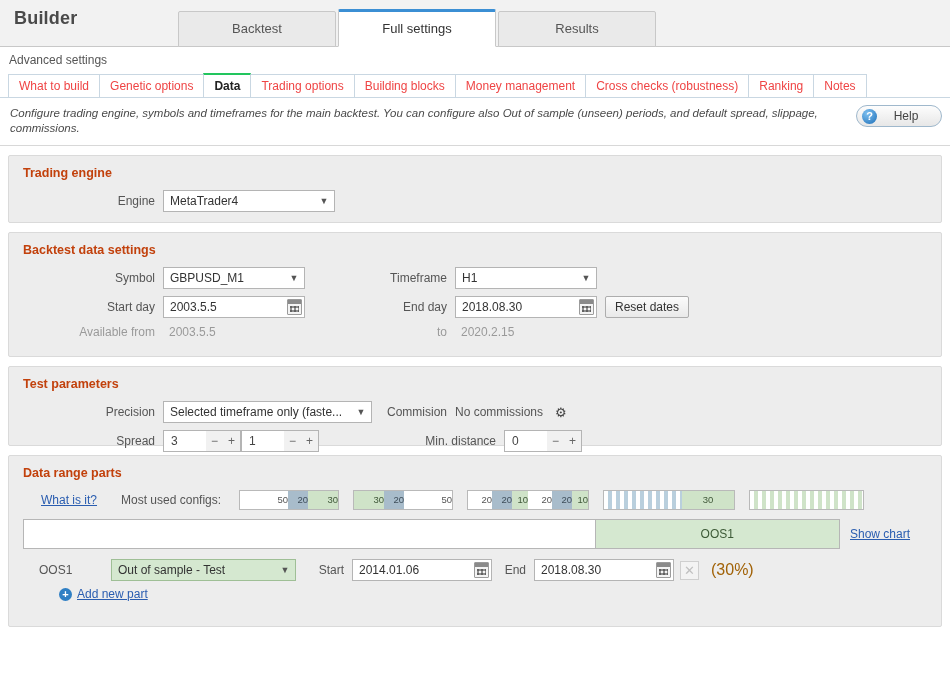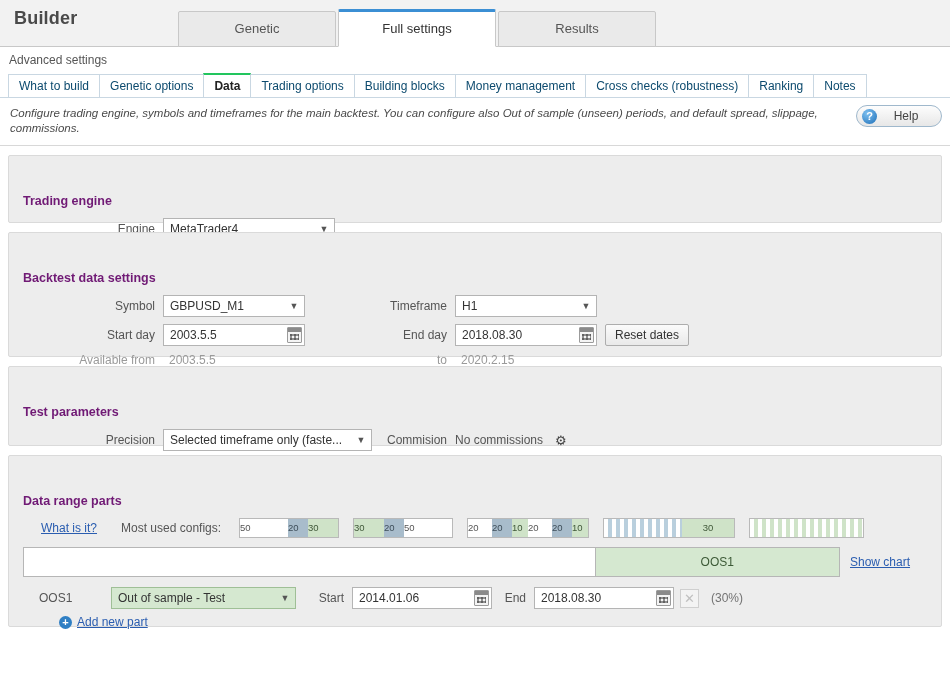--- a/index.html
+++ b/index.html
@@ -74,21 +74,21 @@
     height: 24px;
     padding-left: 8px;
     border-bottom: 1px solid #c9d7e2;
     background: #ffffff;
   }
   .subtab {
     height: 23px;
     line-height: 22px;
     padding: 0 10px;
     font-size: 12px;
-    color: #0c4a6e;
+    color: #ef4444;
     background: #ffffff;
     border: 1px solid #c9d7e2;
     border-bottom: none;
     margin-right: -1px;
     cursor: pointer;
     white-space: nowrap;
   }
   .subtab.active {
     font-weight: bold;
     color: #222222;
@@ -150,23 +150,22 @@
     margin-top: 9px;
     background: #ededed;
     border: 1px solid #dadada;
     border-radius: 2px;
     padding: 10px 14px 12px 14px;
     position: relative;
   }
   .panel-title {
     font-size: 12.5px;
     font-weight: bold;
-    color: #701a75;
+    color: #c2410c;
     margin-bottom: 10px;
-    margin-top: 28px;
   }
 
   .row { display: flex; align-items: center; margin-bottom: 7px; }
   .lbl {
     font-size: 12px;
     color: #555555;
     text-align: right;
     padding-right: 8px;
   }
   .lbl.muted { color: #9a9a9a; }
@@ -291,21 +290,21 @@
     border: 1px solid #b9b9b9;
     display: inline-flex;
     margin-right: 14px;
     background: #ffffff;
     cursor: pointer;
   }
   .preset span {
     display: inline-block;
     font-size: 9.5px;
     line-height: 18px;
-    text-align: left;
+    text-align: right;
     color: #555555;
   }
   .seg-w { background: #ffffff; }
   .seg-b { background: #a8bccb; color: #3d4d59 !important; }
   .seg-g { background: #cfe3c8; color: #41593a !important; }
   .preset-striped {
     height: 20px;
     border: 1px solid #b9b9b9;
     display: inline-flex;
     margin-right: 14px;
@@ -370,21 +369,21 @@
     text-align: center;
     margin-right: 5px;
   }
 </style>
 </head>
 <body>
 
 <div class="topbar">
   <div class="app-title">Builder</div>
   <div class="main-tabs">
-    <div class="main-tab">Genetic</div>
+    <div class="main-tab">Backtest</div>
     <div class="main-tab active">Full settings</div>
     <div class="main-tab">Results</div>
   </div>
 </div>
 
 <div class="breadcrumb">Advanced settings</div>
 
 <div class="subtabs">
   <div class="subtab">What to build</div>
   <div class="subtab">Genetic options</div>
@@ -555,21 +554,21 @@
         <span class="cal"></span>
       </div>
       <div class="lbl" style="width:42px;">End</div>
       <div class="inp" style="width:140px;">
         <span>2018.08.30</span>
         <span class="cal"></span>
       </div>
       <div style="width:6px;"></div>
       <div class="xbtn">✕</div>
       <div style="width:12px;"></div>
-      <div style="font-size:12px;color:#737373;">(30%)</div>
+      <div style="font-size:16px;color:#a16207;">(30%)</div>
     </div>
 
     <div class="row" style="margin-bottom:0;">
       <div style="width:36px;"></div>
       <div class="plusicon">+</div>
       <div class="link">Add new part</div>
     </div>
   </div>
 
 </div>

